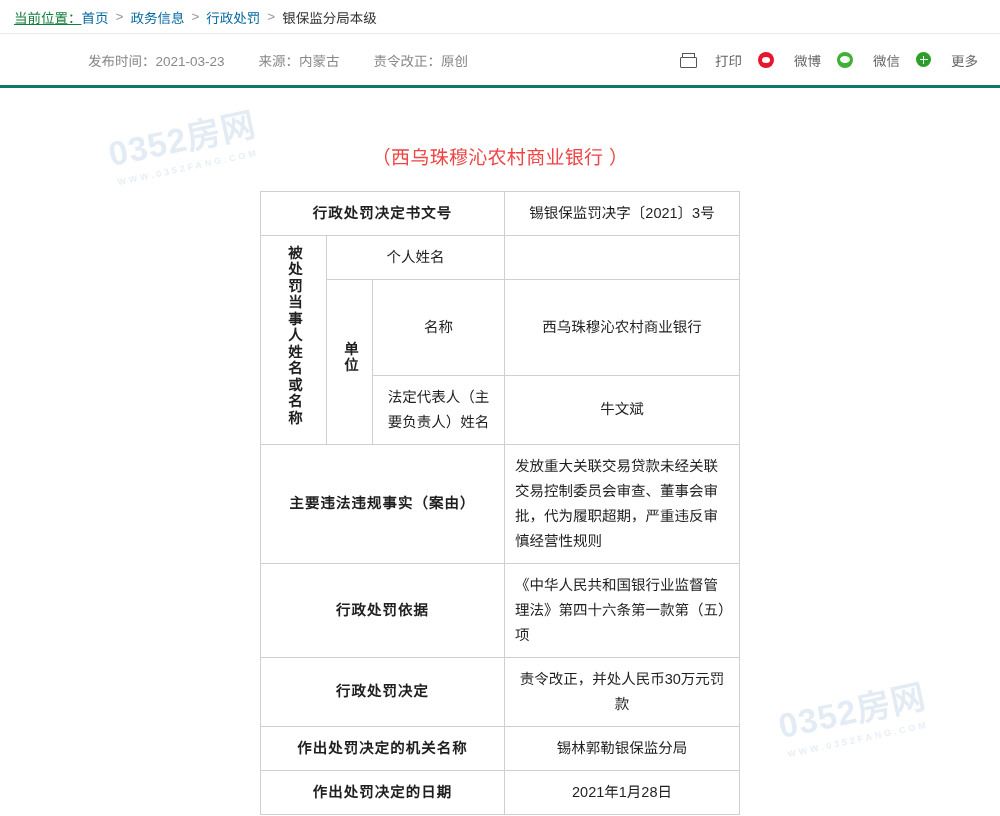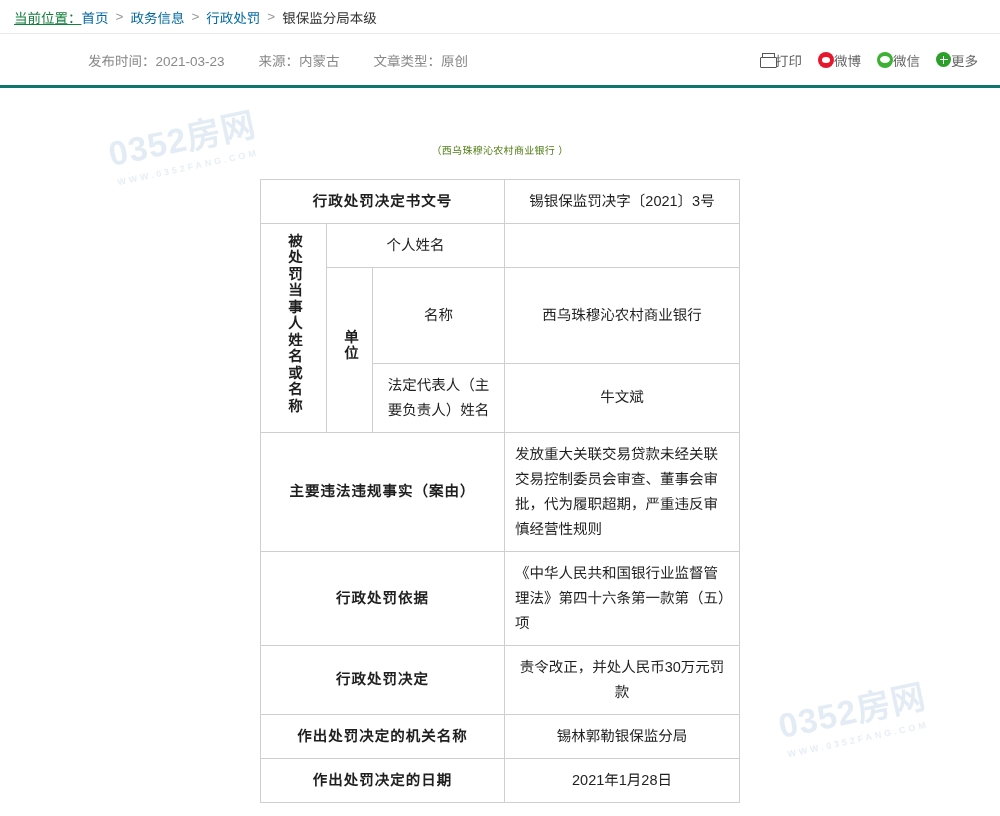--- a/index.html
+++ b/index.html
@@ -54,21 +54,21 @@
     margin-left: auto;
     display: flex;
     align-items: center;
     gap: 16px;
     font-size: 13.5px;
     color: #666666;
   }
   .share-btn {
     display: flex;
     align-items: center;
-    gap: 0;
+    gap: 20px;
     cursor: pointer;
     white-space: nowrap;
   }
   .ico { display: inline-block; line-height: 1; }
   .ico-print {
     width: 15px; height: 13px; position: relative;
   }
   .ico-print:before {
     content: "";
     position: absolute; left: 2px; top: 0; width: 11px; height: 4px;
@@ -120,22 +120,22 @@
   .doc-title {
     text-align: center;
     font-size: 22.5px;
     font-weight: bold;
     color: #1a1a1a;
     line-height: 36px;
     letter-spacing: 0.5px;
   }
   .doc-subtitle {
     text-align: center;
-    font-size: 10px;
-    color: #4d7c0f;
+    font-size: 19px;
+    color: #ef4444;
     margin-top: 28px;
     letter-spacing: 0.3px;
   }
 
   
   .tbl-wrap {
     margin: 22px auto 0;
     width: 480px;
   }
   table.penalty {
@@ -221,21 +221,21 @@
 </div>
 
 <div class="meta-bar">
   <span class="meta-item">
     <span>发布时间：</span><span class="m-val">2021-03-23</span>
   </span>
   <span class="meta-item">
     <span>来源：</span><span class="m-val">内蒙古</span>
   </span>
   <span class="meta-item">
-    <span>文章类型：</span><span class="m-val">原创</span>
+    <span>责令改正：</span><span class="m-val">原创</span>
   </span>
 
   <div class="share-group">
     <div class="share-btn">
       <span class="ico ico-print"></span>
       <span>打印</span>
     </div>
     <div class="share-btn">
       <span class="ico ico-weibo"></span>
       <span>微博</span>

